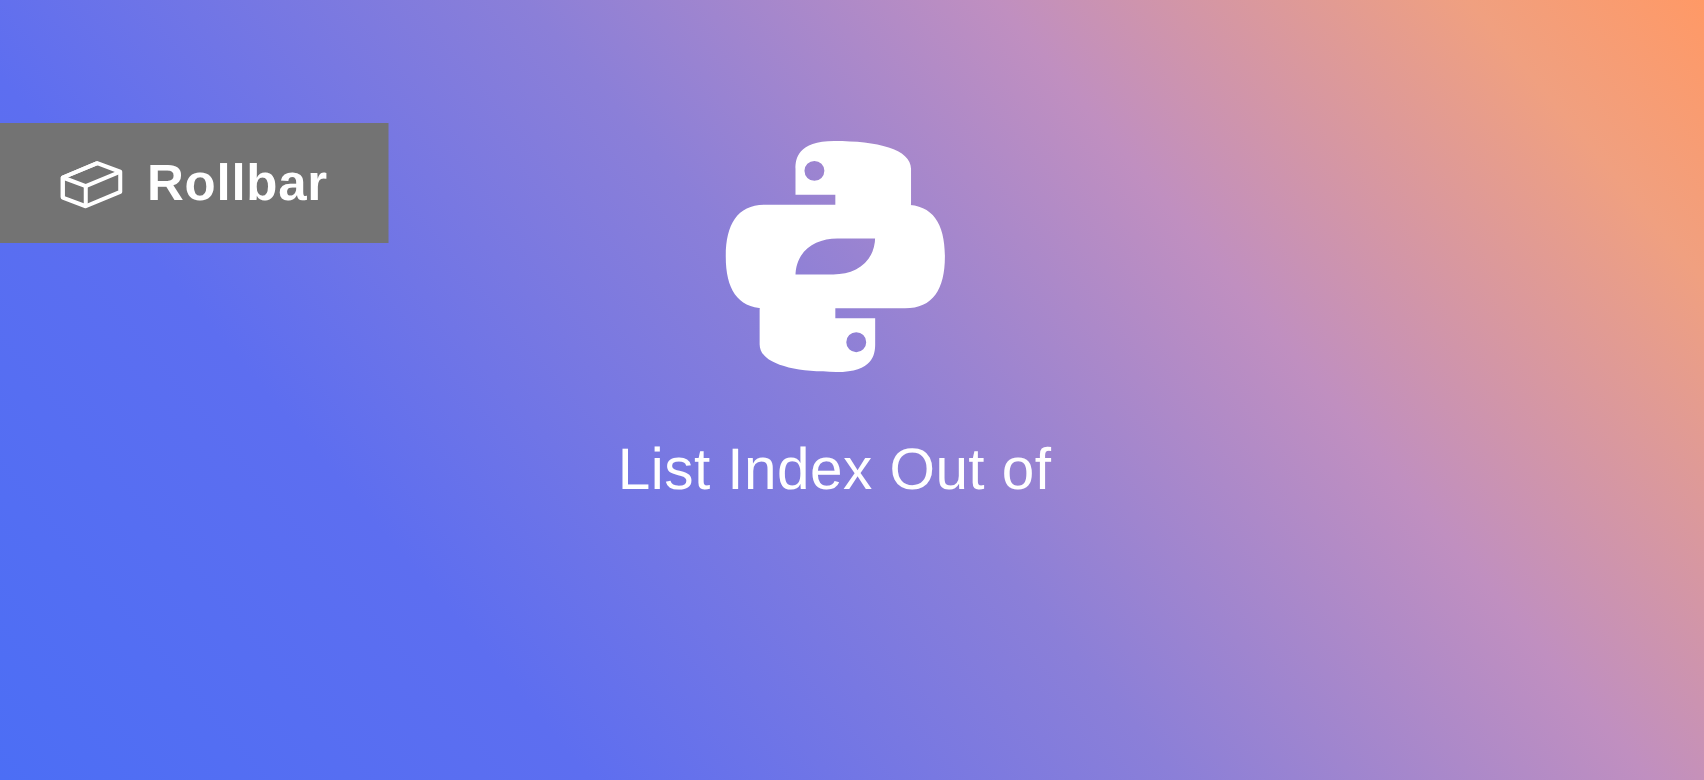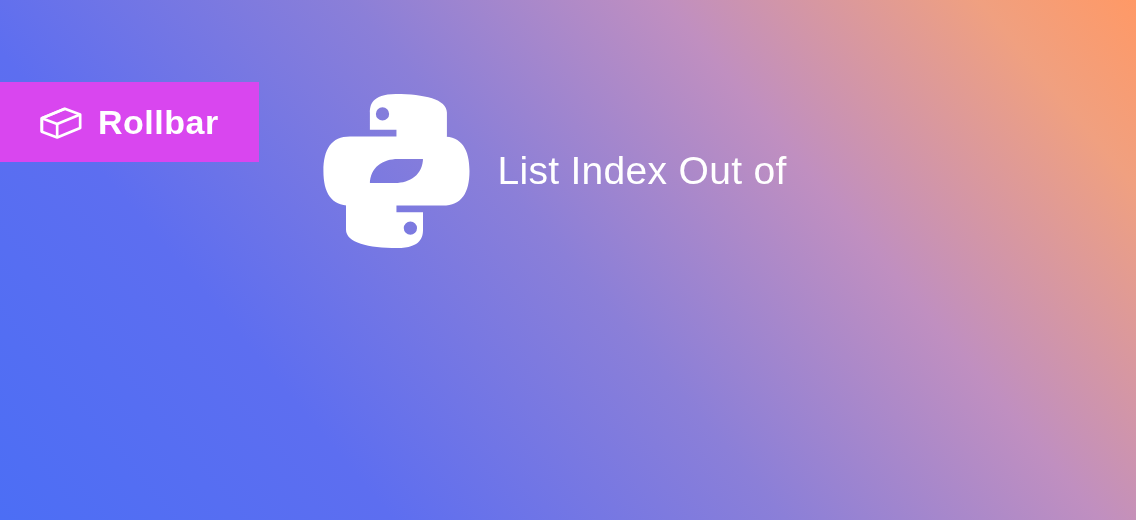--- a/index.html
+++ b/index.html
@@ -8,21 +8,21 @@
     height: 520px;
     overflow: hidden;
     font-family: 'Segoe UI', Arial, sans-serif;
     position: relative;
     background: linear-gradient(50deg, #4c6ef5 0%, #5d6ef0 25%, #8b7fd8 50%, #c08fc0 70%, #f0a080 90%, #ff9966 100%);
   }
   .logo-badge {
     position: absolute;
     top: 82px;
     left: 0;
-    background: #d946ef;
+    background: #737373;
     padding: 20px 40px 20px 38px;
     display: flex;
     align-items: center;
     gap: 14px;
   }
   .logo-icon {
     width: 46px;
     height: 40px;
     display: flex;
     align-items: center;
@@ -33,22 +33,23 @@
     font-size: 34px;
     font-weight: 700;
     letter-spacing: 0.5px;
   }
   .center-content {
     position: absolute;
     top: 86px;
     left: 50%;
     transform: translateX(-54%);
     display: flex;
+    flex-direction: column;
     align-items: center;
-    gap: 16px;
+    gap: 32px;
   }
   .python-icon {
     width: 170px;
     height: 170px;
     display: flex;
     align-items: center;
     justify-content: center;
   }
   .title-text {
     color: #ffffff;

